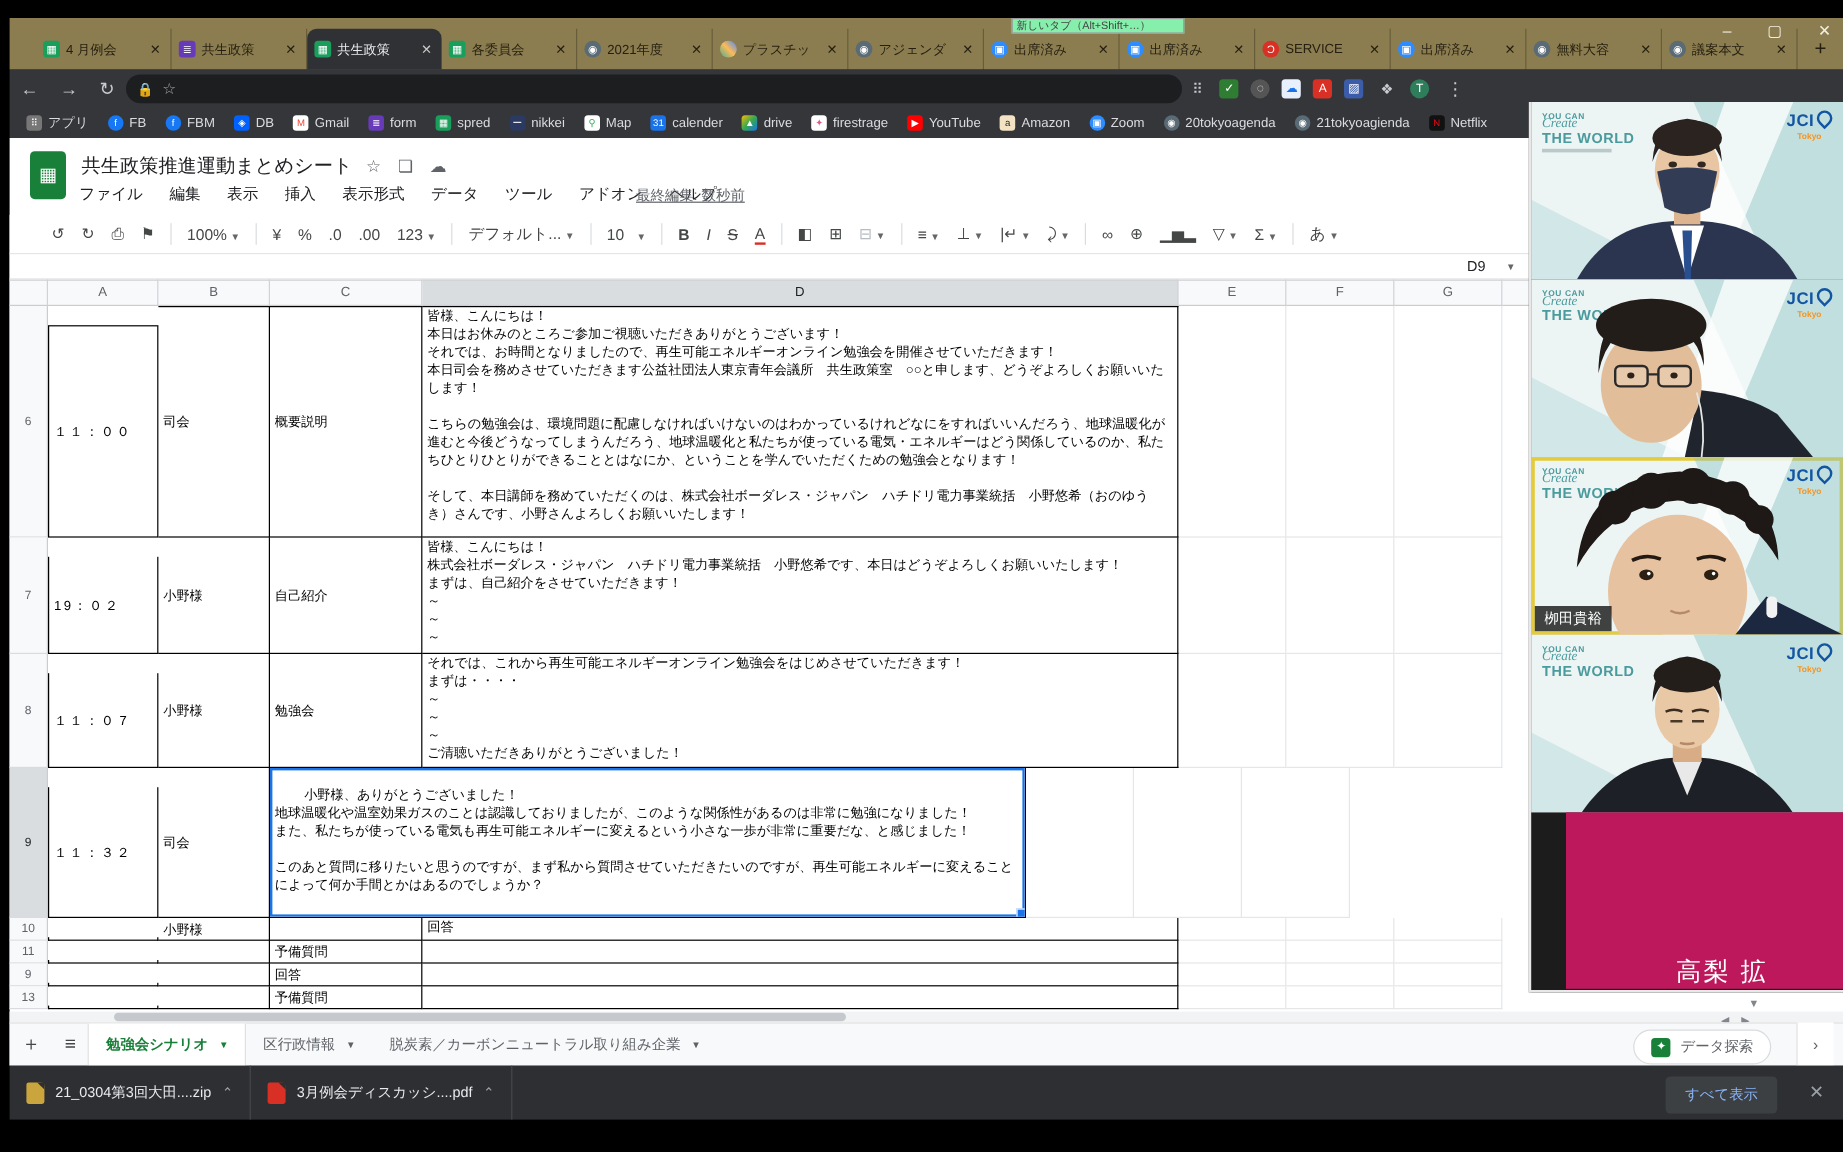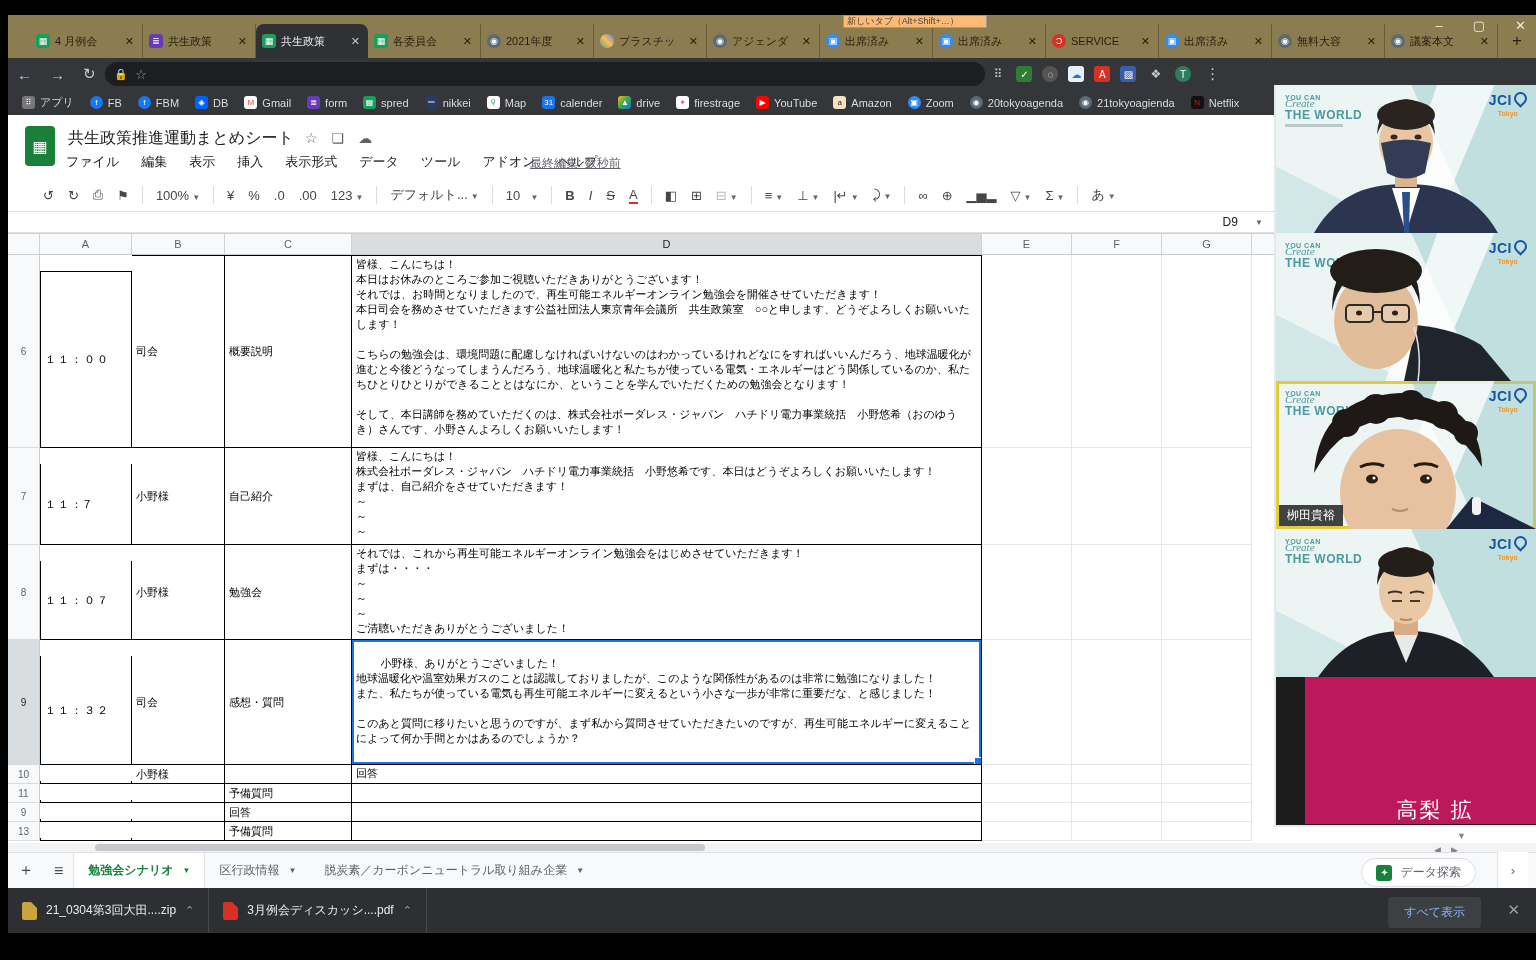--- a/index.html
+++ b/index.html
@@ -15,21 +15,21 @@
   .btab .x{color:#241f10;font-size:11px;padding:0 2px;}
   .btab.active{background:#303134;border-radius:8px 8px 0 0;color:#e8eaed;border-right:none;}
   .btab.active .x{color:#c8c8c8;}
   .fav{width:14px;height:14px;border-radius:3px;flex:0 0 14px;display:flex;align-items:center;justify-content:center;
     font-size:9px;color:#fff;}
   .fav.sheets{background:#1a9e5c;} .fav.forms{background:#673ab7;}
   .fav.zoom{background:#2d8cff;border-radius:50%;} .fav.globe{background:#5a6b76;border-radius:50%;}
   .fav.svc{background:#d93025;border-radius:50%;} .fav.colorful{background:linear-gradient(45deg,#4a9,#fb5,#48f);border-radius:50%;}
   #newtab{width:26px;height:26px;margin:0 0 4px 6px;color:#241f10;font-size:17px;display:flex;align-items:center;justify-content:center;}
   #wctrl{right:10px;top:18px;display:flex;gap:30px;color:#f0ede2;font-size:13px;}
-  #tooltip{left:843px;top:15px;width:136px;height:11px;background:#fdba74;border:1px solid #999;
+  #tooltip{left:843px;top:15px;width:136px;height:11px;background:#86efac;border:1px solid #999;
     font-size:9px;color:#444;overflow:hidden;line-height:10px;padding:0 3px;white-space:nowrap;}
 
   #navbar{left:8px;top:58px;width:1528px;height:32px;background:#35363a;display:flex;align-items:center;}
   .navic{color:#c7cbd1;font-size:15px;margin:0 9px;}
   #omni{display:flex;align-items:center;width:860px;height:24px;background:#1d1e20;border-radius:13px;padding:0 10px;gap:7px;}
   #omni .lock{color:#9aa0a6;font-size:11px;}
   #omni .url{color:#e8eaed;font-size:12px;white-space:nowrap;overflow:hidden;flex:1;}
   #omni .star{color:#9aa0a6;font-size:13px;}
   .ext{width:16px;height:16px;border-radius:3px;margin:0 5px;display:flex;align-items:center;justify-content:center;font-size:10px;color:#fff;}
 
@@ -394,21 +394,21 @@
 
 こちらの勉強会は、環境問題に配慮しなければいけないのはわかっているけれどなにをすればいいんだろう、地球温暖化が進むと今後どうなってしまうんだろう、地球温暖化と私たちが使っている電気・エネルギーはどう関係しているのか、私たちひとりひとりができることとはなにか、ということを学んでいただくための勉強会となります！
 
 そして、本日講師を務めていただくのは、株式会社ボーダレス・ジャパン　ハチドリ電力事業統括　小野悠希（おのゆうき）さんです、小野さんよろしくお願いいたします！</div>
       <div class="ce"></div>
         <div class="ce"></div>
         <div class="ce"></div>
     </div>
     <div class="grow" style="height:97px">
       <div class="rn">7</div>
-      <div class="cell mid ca">１１：7</div>
+      <div class="cell mid ca">19：０２</div>
       <div class="cell mid cb">小野様</div>
       <div class="cell mid cc">自己紹介</div>
       <div class="cell cd">皆様、こんにちは！
 株式会社ボーダレス・ジャパン　ハチドリ電力事業統括　小野悠希です、本日はどうぞよろしくお願いいたします！
 まずは、自己紹介をさせていただきます！
 ～
 ～
 ～</div>
       <div class="ce"></div>
         <div class="ce"></div>
@@ -426,21 +426,20 @@
 ～
 ご清聴いただきありがとうございました！</div>
       <div class="ce"></div>
         <div class="ce"></div>
         <div class="ce"></div>
     </div>
     <div class="grow" style="height:125px">
       <div class="rn sel">9</div>
       <div class="cell mid ca">１１：３２</div>
       <div class="cell mid cb">司会</div>
-      <div class="cell mid cc">感想・質問</div>
       <div class="cell cd">
         <span style="white-space:pre-wrap">小野様、ありがとうございました！
 地球温暖化や温室効果ガスのことは認識しておりましたが、このような関係性があるのは非常に勉強になりました！
 また、私たちが使っている電気も再生可能エネルギーに変えるという小さな一歩が非常に重要だな、と感じました！
 
 このあと質問に移りたいと思うのですが、まず私から質問させていただきたいのですが、再生可能エネルギーに変えることによって何か手間とかはあるのでしょうか？</span>
         <div id="selbox"><div class="hndl"></div></div>
       </div>
       <div class="ce"></div>
         <div class="ce"></div>

